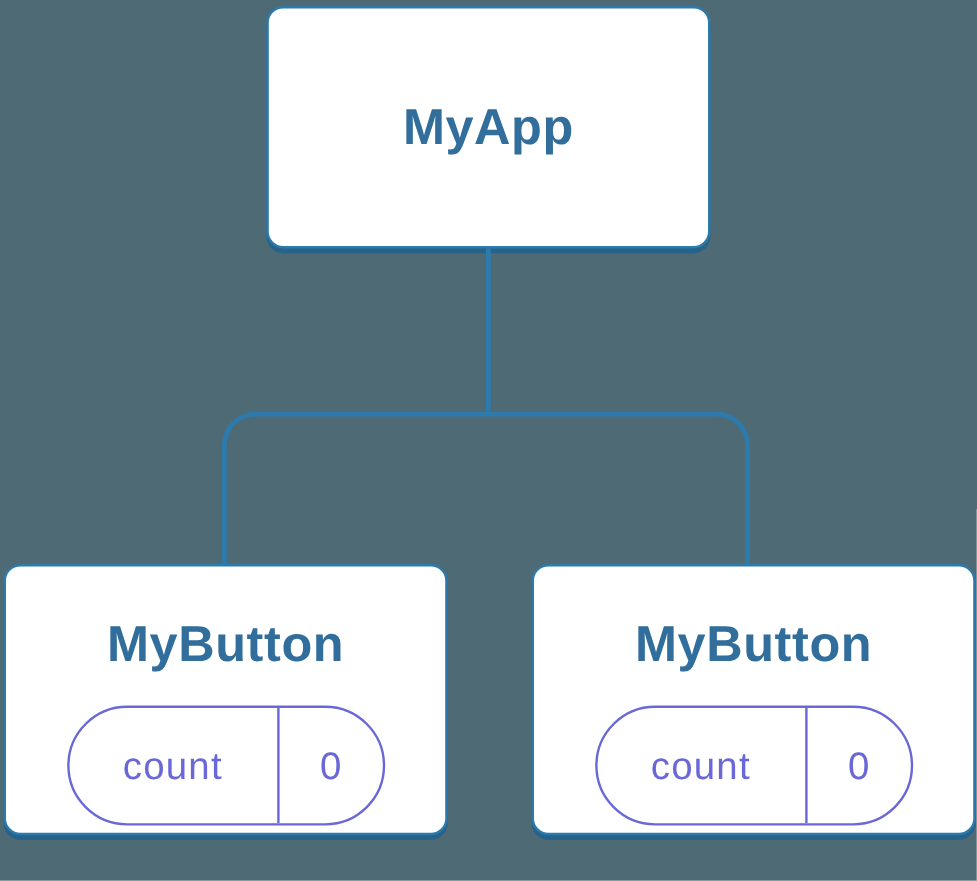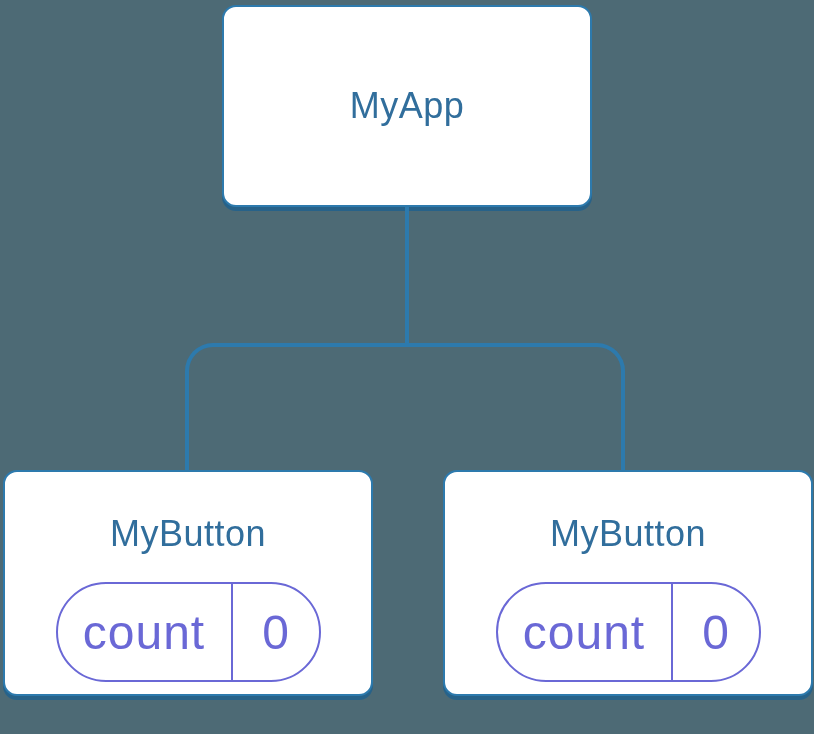--- a/index.html
+++ b/index.html
@@ -37,22 +37,22 @@
   }
   .card.child {
     top: 470px;
     width: 370px; height: 226px;
     padding-top: 44px;
   }
   .card.child.left  { left: 3px; }
   .card.child.right { left: 443px; }
   .card-title {
     color: var(--title);
-    font-size: 36px;
-    font-weight: 400;
+    font-size: 42px;
+    font-weight: 700;
     letter-spacing: 0.5px;
     line-height: 1;
   }
   .stem {
     position: absolute;
     left: 405px; top: 207px;
     width: 4px; height: 136px;
     background: var(--blue);
   }
   .bracket {
@@ -66,21 +66,21 @@
   }
   .pill {
     margin-top: 30px;
     width: 265px; height: 100px;
     border: 2px solid var(--purple);
     border-radius: 50px;
     display: flex;
     align-items: stretch;
     overflow: hidden;
     color: var(--purple);
-    font-size: 48px;
+    font-size: 32px;
     background: var(--fill);
   }
   .pill-key {
     flex: 1;
     display: flex;
     align-items: center;
     justify-content: center;
     letter-spacing: 1px;
   }
   .pill-value {

